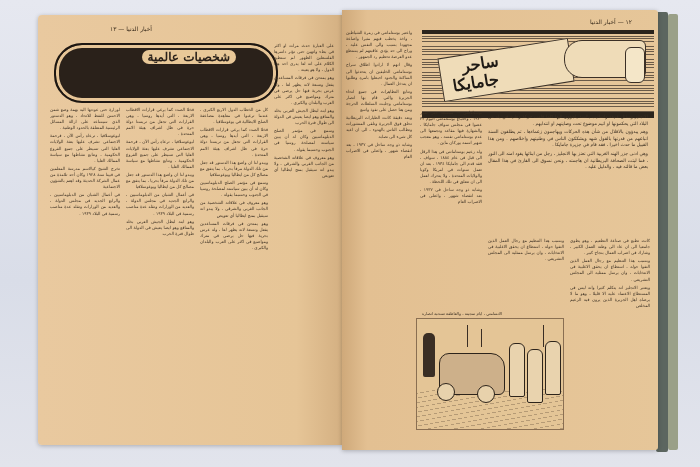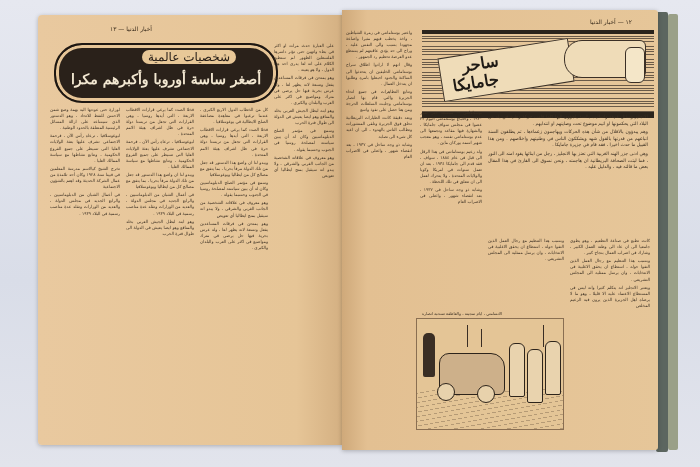--- a/index.html
+++ b/index.html
@@ -7,21 +7,21 @@
   .bg{position:absolute;inset:0;background:linear-gradient(180deg,#e6e8f0 0%,#d9dde8 60%,#e2e4ec 100%);}
   .edge-dark{position:absolute;left:656px;top:12px;width:12px;height:440px;background:#5c6660;transform:skewY(0.3deg);border-radius:2px;}
   .edge-light{position:absolute;left:668px;top:14px;width:10px;height:436px;background:#9aa088;border-radius:2px;}
   .page{position:absolute;background:#e7c79c;box-shadow:0 1px 4px rgba(0,0,0,.25);overflow:hidden;}
   .page.left{left:38px;top:15px;width:304px;height:430px;background:linear-gradient(90deg,#e9c99f 0%,#e6c597 85%,#d4b082 100%);border-radius:4px 0 0 4px;}
   .page.right{left:342px;top:10px;width:316px;height:440px;background:linear-gradient(90deg,#cfa97a 0%,#e3c092 8%,#e6c699 100%);border-radius:0 3px 3px 0;}
   .running-head{position:absolute;font-size:6px;color:#3a2c1c;direction:rtl;white-space:nowrap;}
   .col{position:absolute;direction:rtl;font-size:4.2px;line-height:6.1px;color:#3b2f22;text-align:justify;overflow:hidden;word-break:break-word;}
   .col .para{display:block;margin-bottom:2px;}
   .banner{position:absolute;left:16px;top:28px;width:220px;height:56px;background:#2a211a;border-radius:28px;border:2px solid #1e1712;box-shadow:inset 0 0 0 3px #e6c597, inset 0 0 0 4px #2a211a;}
-  .banner-line1{position:absolute;right:40px;top:5px;font-family:"DejaVu Serif",serif;font-weight:normal;font-size:12px;color:#f0e4cc;direction:rtl;white-space:nowrap;background:#e8c898;color:#2a211a;padding:0 6px;border-radius:8px;}
+  .banner-line1{position:absolute;right:40px;top:5px;font-family:"DejaVu Serif",serif;font-weight:bold;font-size:12px;color:#f0e4cc;direction:rtl;white-space:nowrap;background:#e8c898;color:#2a211a;padding:0 6px;border-radius:8px;}
   .banner-line2{position:absolute;left:6px;right:6px;top:26px;font-family:"DejaVu Serif",serif;font-weight:bold;font-size:14px;color:#f3e8d2;direction:rtl;text-align:center;white-space:nowrap;letter-spacing:-0.5px;}
   .header-illus{position:absolute;left:80px;top:20px;width:232px;height:78px;background:repeating-linear-gradient(0deg,#6a5a48 0px,#6a5a48 0.8px,#e6c699 0.8px,#e6c699 2.6px);border-top:4px solid #2b241c;border-bottom:6px solid #2b241c;}
   .card{position:absolute;left:18px;top:14px;width:130px;height:42px;background:#efdcb8;border:1px solid #3b3026;transform:rotate(-9deg);}
   .card-title{position:absolute;left:22px;top:2px;font-family:"DejaVu Serif",serif;font-weight:bold;font-size:16px;color:#1f1a15;direction:rtl;white-space:nowrap;line-height:18px;}
   .hand{position:absolute;right:8px;top:6px;width:80px;height:36px;background:#efdcb8;border:1px solid #3b3026;border-radius:18px 6px 6px 18px;}
   .cuff{position:absolute;right:0;top:6px;width:18px;height:34px;background:#f4e6c8;border:1px solid #3b3026;border-radius:6px;}
   .cartoon{position:absolute;left:74px;top:308px;width:146px;height:110px;background:#e4c596;border:0.6px solid #8a6f52;overflow:hidden;}
   .cartoon .ground{position:absolute;left:0;right:0;bottom:0;height:40px;background:repeating-linear-gradient(170deg,#e4c596 0 4px,#b59a75 4px 4.6px);}
   .cartoon .car{position:absolute;left:22px;top:34px;width:64px;height:40px;border:1.4px solid #2d241b;border-radius:10px 14px 6px 6px;background:#cdb08a;}
   .cartoon .wheel{position:absolute;width:16px;height:16px;border:1.4px solid #2d241b;border-radius:50%;background:#e8d2ac;}
@@ -35,21 +35,20 @@
 
 <div class="bg"></div>
 <div class="edge-dark"></div>
 <div class="edge-light"></div>
 
 <div class="page left">
   <div class="running-head" style="left:72px;top:10px;">أخبار الدنيا — ١٣</div>
 
   <div class="banner">
     <div class="banner-line1">شخصيات عالمية</div>
-    <div class="banner-line2">أصغر ساسة أوروبا وأكبرهم مكرا</div>
   </div>
 
   <div class="col" style="left:236px;top:28px;width:60px;height:396px;">
 
     <span class="para">على العبارة حدث مرات او اكثر في بطء واتهين حتى تؤثر داسرها الفلسطين الظهور لم ستطيع الكلام على انه لعا يدرى احد هذا الدول ، ولا هو يعينه .</span>
     <span class="para">وهو يمتحن في فرقات المساعدين يفعل وتسعة لانه يظهر لعا ، وله عرس بحرية فيها حل يرضي في مترك ومواضيع في اكثر على العرب والبلدان والكبرى .</span>
     <span class="para">وهو ابنه لبطل الجيش العربي بخلد والمنافع وهو ايضا يعيش في الدولة الى طوال فترة الحرب</span>
     <span class="para">وسمع في مؤتمر الصلح الدبلوماسيين وكان له أن يبين سياسته لمصلحة روسيا في الجنوب وحسبما يقوله .</span>
     <span class="para">وهو معروف في علاقاته الشخصية من الجانب الغربي والشرقي ، ولا يبدو انه سيقبل بمنح ايطاليا أي تعويض</span>
   </div>

